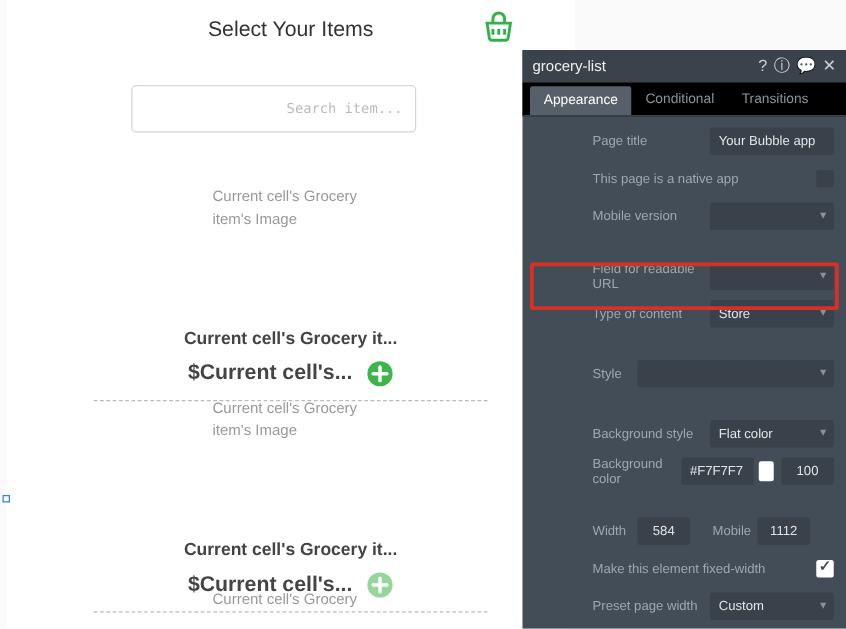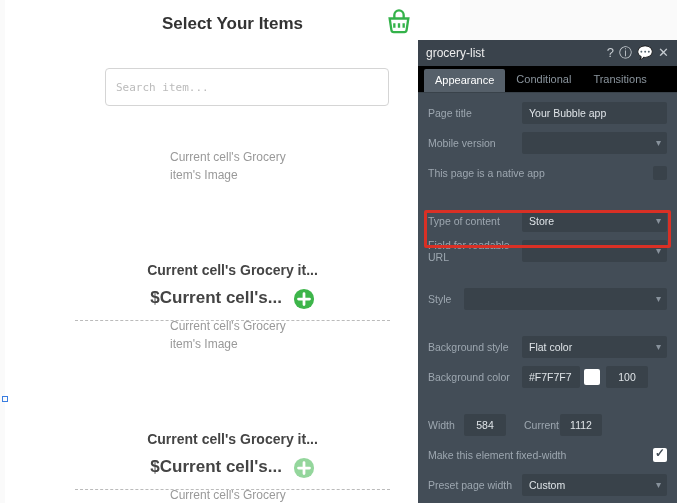--- a/index.html
+++ b/index.html
@@ -8,29 +8,29 @@
   background: #fafafa;
   font-family: Arial, Helvetica, sans-serif;
   position: relative; overflow: hidden;
 }
 .canvas {
   position: absolute; left: 5px; top: 0; width: 455px; height: 503px;
   background: #fff;
 }
 .page-title {
   position: absolute; left: 0; top: 14px; width: 455px;
-  text-align: center; font-weight: bold; font-size: 17px; color: #333;
+  text-align: center; font-weight: normal; font-size: 17px; color: #333;
 }
 .basket {
   position: absolute; right: 47px; top: 8px; width: 28px; height: 28px;
 }
 .search {
-  position: absolute; left: 100px; top: 68px; width: 284px; height: 38px;
+  position: absolute; left: 100px; top: 68px; width: 228px; height: 38px;
   border: 1px solid #d5d5d5; border-radius: 4px;
-  padding: 0 10px; font-size: 11px; color: #999; background: #fff;
+  padding: 0 10px; font-size: 11px; color: #999; background: #fff; text-align: right;
 }
 .search::placeholder { color: #bbb; font-family: monospace; }
 .cell {
   position: absolute; left: 70px; width: 315px;
 }
 .cell-img {
   font-size: 12px; color: #999; line-height: 1.5;
   margin-left: 95px; width: 140px;
 }
 .cell-title {
@@ -55,21 +55,21 @@
 .panel-head {
   background: #3a434c; height: 26px; line-height: 26px; padding: 0 8px;
   display: flex; justify-content: space-between; align-items: center;
 }
 .panel-head .title { font-size: 12px; color: #eee; }
 .panel-head .icons { display: flex; gap: 5px; color: #c8ced3; }
 .panel-head .icons span { cursor: pointer; font-size: 13px; }
 .tabs { display: flex; background: #000000; border-bottom: 1px solid #39424a; }
 .tab { padding: 7px 11px; font-size: 11px; color: #8a949d; }
 .tab.active { background: #56606a; color: #fff; border-radius: 2px 2px 0 0; margin: 3px 0 0 6px; padding:5px 11px;}
-.rows { padding: 6px 10px 0 10px; }
+.rows { padding: 6px 10px 0 26px; margin-left: 30px; }
 .row { display: flex; align-items: center; height: 28px; margin-bottom: 2px; }
 .row .label { width: 94px; color: #9da7b0; font-size: 10.5px; }
 .row .label.short { width: 36px; }
 .field {
   flex: 1; height: 22px; background: #39424a; border-radius: 2px;
   color: #dfe4e8; font-size: 10.5px; padding: 0 7px; line-height: 22px;
   position: relative; display: flex; align-items: center;
 }
 .field.drop::after {
   content: "▾"; position: absolute; right: 6px; color: #88929c; font-size: 10px;
@@ -130,21 +130,21 @@
       <span class="plus">
         <svg viewBox="0 0 24 24" width="22" height="22">
             <circle cx="12" cy="12" r="11" fill="#3db54a" opacity="0.55"></circle>
             <path d="M12 6v12M6 12h12" stroke="#fff" stroke-width="3" stroke-linecap="round"></path>
           </svg>
       </span>
     </div>
     <div class="divider"></div>
   </div>
 
-  <div class="cell" style="top:486px;">
+  <div class="cell" style="top:470px;">
     <div class="cell-img">Current cell's Grocery</div>
   </div>
 </div>
 
 <div class="marker"></div>
 
 <div class="panel">
   <div class="panel-head">
     <span class="title">grocery-list</span>
     <div class="icons">
@@ -160,39 +160,39 @@
     <div class="tab">Transitions</div>
   </div>
   <div class="rows">
 
     <div class="row">
       <div class="label">Page title</div>
       <div class="field">Your Bubble app</div>
     </div>
 
     <div class="row">
+      <div class="label" style="flex:1;width:auto">This page is a native app</div>
+      <div class="check off"></div>
+    </div>
+
+    <div class="row">
       <div class="label">Mobile version</div>
       <div class="field drop"></div>
     </div>
 
-    <div class="row">
-      <div class="label" style="flex:1;width:auto">This page is a native app</div>
-      <div class="check off"></div>
-    </div>
-
-    <div class="spacer-row"></div>
+    <div class="spacer-row"></div>
+
+    <div class="row">
+      <div class="label">Field for readable URL</div>
+      <div class="field drop"></div>
+    </div>
 
     <div class="row">
       <div class="label">Type of content</div>
       <div class="field drop">Store</div>
-    </div>
-
-    <div class="row">
-      <div class="label">Field for readable URL</div>
-      <div class="field drop"></div>
     </div>
 
     <div class="spacer-row"></div>
 
     <div class="row">
       <div class="label short">Style</div>
       <div class="field drop"></div>
     </div>
 
     <div class="spacer-row"></div>
@@ -208,21 +208,21 @@
       <div class="swatch"></div>
       <div class="field num" style="margin-left:6px">100</div>
     </div>
 
     <div class="spacer-row"></div>
 
     <div class="row">
       <div class="label short">Width</div>
       <div class="field num">584</div>
       <div style="width:18px"></div>
-      <div class="label short">Current</div>
+      <div class="label short">Mobile</div>
       <div class="field num">1112</div>
     </div>
 
     <div class="row">
       <div class="label" style="flex:1;width:auto">Make this element fixed-width</div>
       <div class="check on"></div>
     </div>
 
     <div class="row">
       <div class="label">Preset page width</div>

